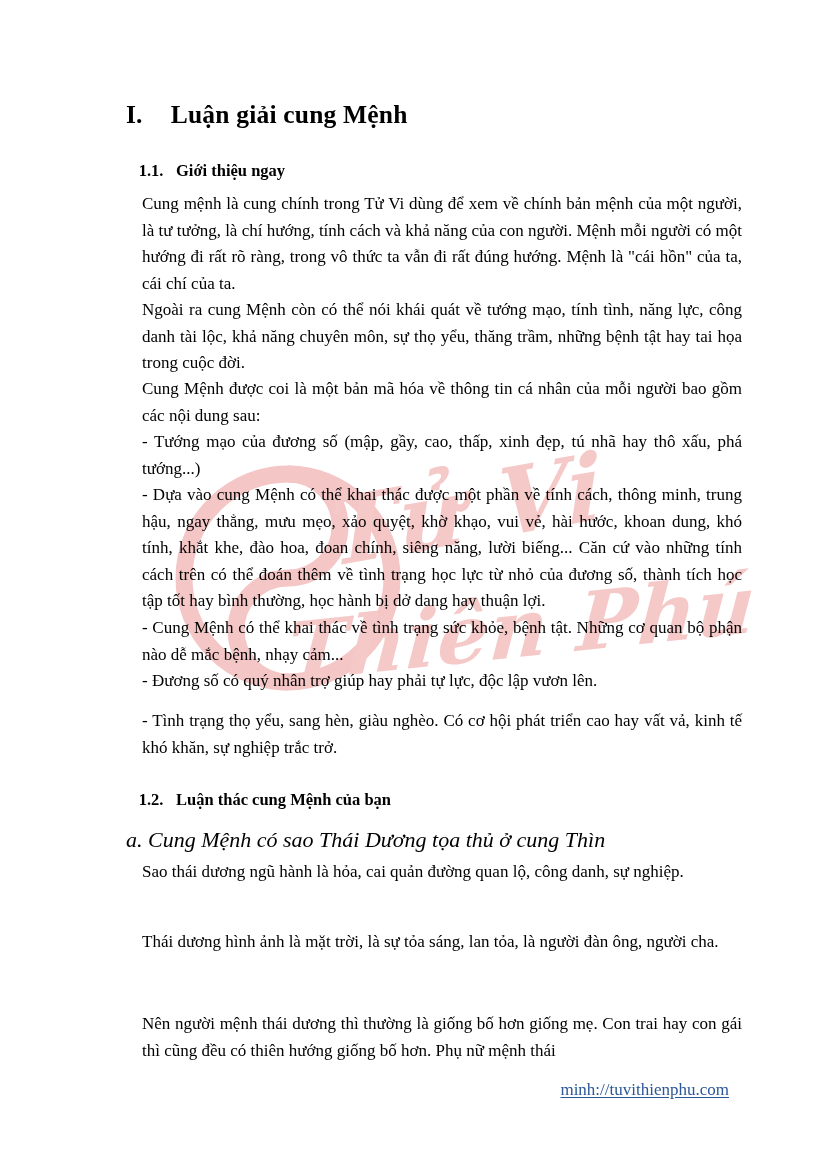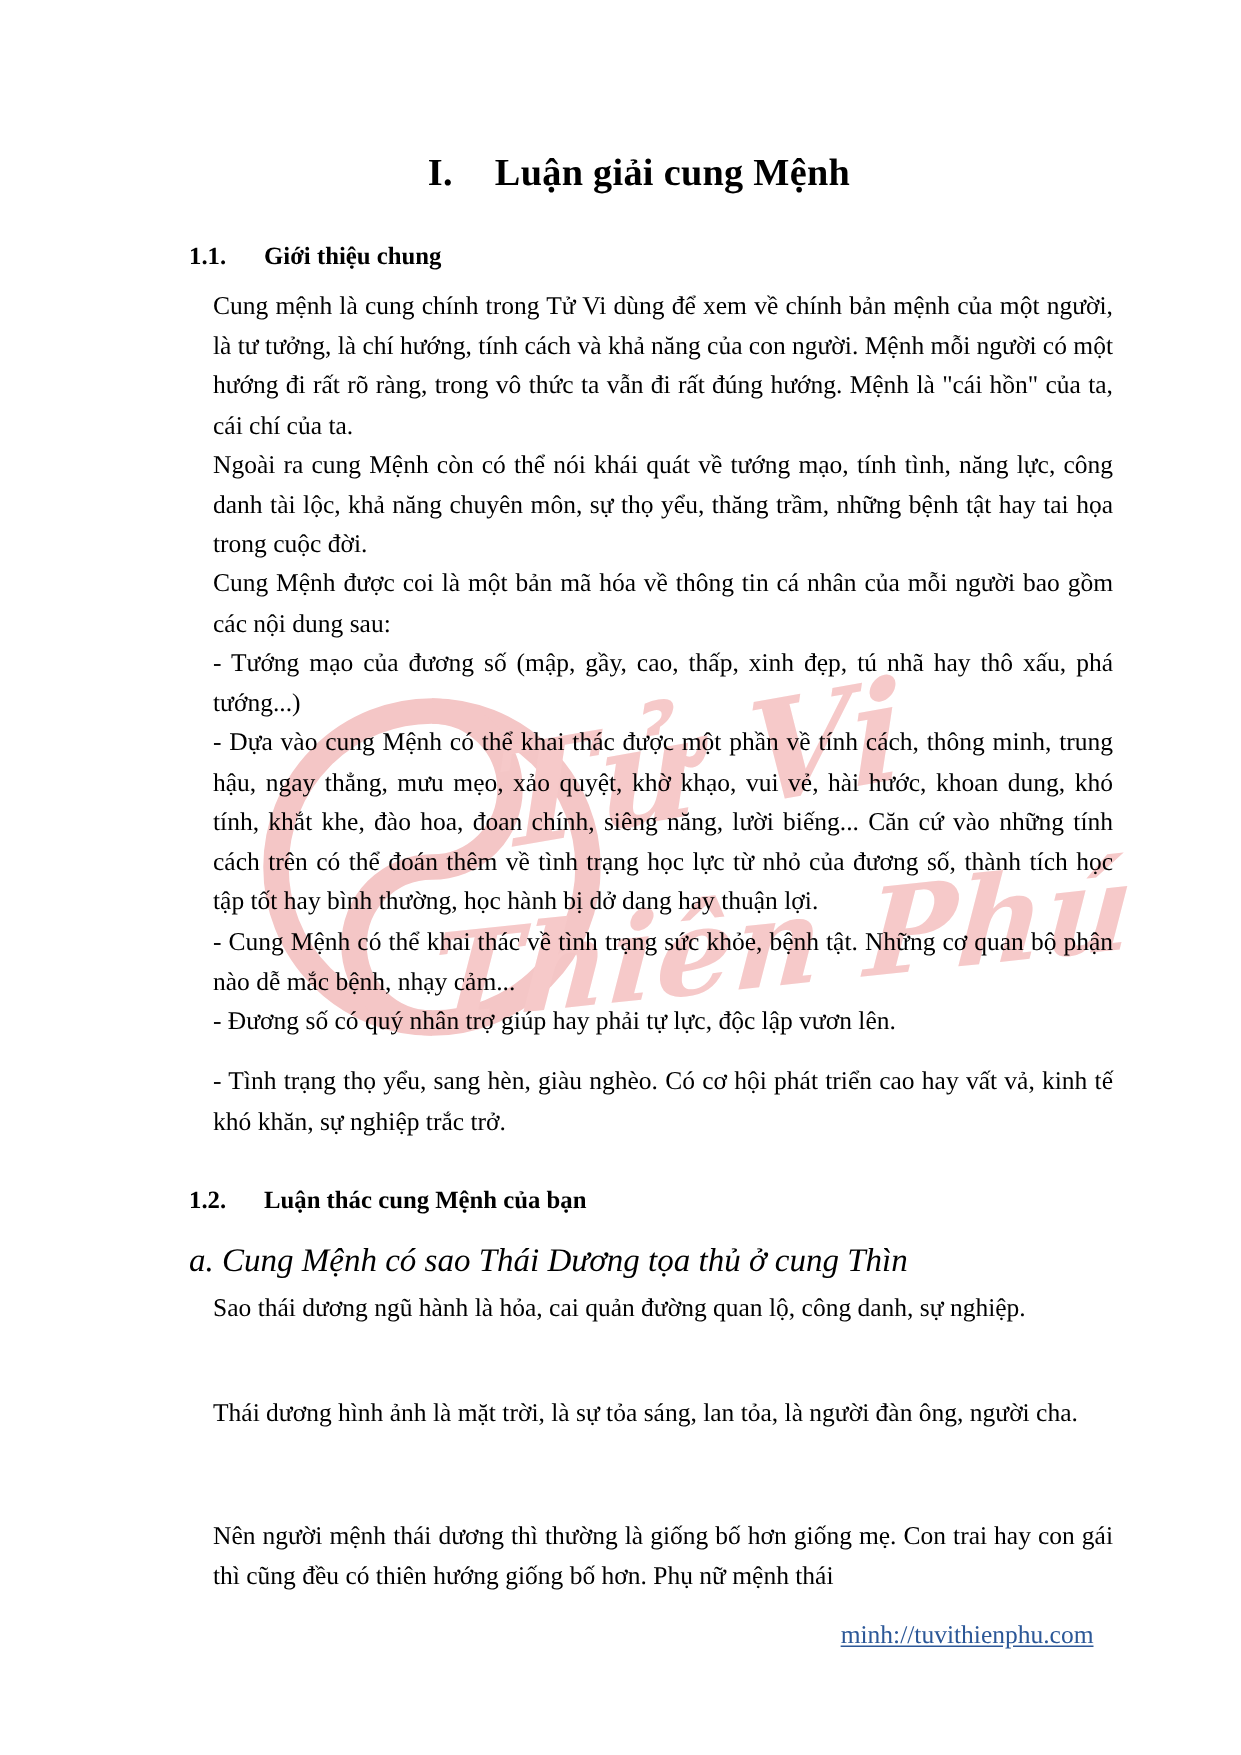--- a/index.html
+++ b/index.html
@@ -63,37 +63,37 @@
   .content {
     position: relative;
     z-index: 2;
   }
 
   .doc-title {
     position: absolute;
     left: 126px;
     top: 100px;
     width: 600px;
-    text-align: center;
     font-size: 25.5px;
     font-weight: 700;
     letter-spacing: 0.2px;
   }
   .doc-title .num { margin-right: 28px; }
 
   .h2 {
     position: absolute;
     left: 126px;
     font-size: 16.5px;
     font-weight: 700;
     white-space: nowrap;
   }
   .h2 .num {
     display: inline-block;
     width: 50px;
+    text-align: center;
   }
 
   .h3 {
     position: absolute;
     left: 126px;
     font-size: 22px;
     font-style: italic;
     font-weight: 400;
     white-space: nowrap;
   }
@@ -153,21 +153,21 @@
     <div class="wm-script wm-thienphu" style="color: rgb(246, 201, 201);">Thiên Phú</div>
   </div>
 
   <div class="content">
 
     <div class="doc-title">
       <span class="num">I.</span><span>Luận giải cung Mệnh</span>
     </div>
 
     <div class="h2" style="top:161px">
-      <span class="num">1.1.</span><span>Giới thiệu chung</span>
+      <span class="num">1.1.</span><span>Giới thiệu ngay</span>
     </div>
 
     <p class="body" style="top:191px">Cung mệnh là cung chính trong Tử Vi dùng để xem về chính bản mệnh của một người, là tư tưởng, là chí hướng, tính cách và khả năng của con người. Mệnh mỗi người có một hướng đi rất rõ ràng, trong vô thức ta vẫn đi rất đúng hướng. Mệnh là "cái hồn" của ta, cái chí của ta.</p>
     <p class="body" style="top:297px">Ngoài ra cung Mệnh còn có thể nói khái quát về tướng mạo, tính tình, năng lực, công danh tài lộc, khả năng chuyên môn, sự thọ yểu, thăng trầm, những bệnh tật hay tai họa trong cuộc đời.</p>
     <p class="body" style="top:376px">Cung Mệnh được coi là một bản mã hóa về thông tin cá nhân của mỗi người bao gồm các nội dung sau:</p>
     <p class="body" style="top:429px">- Tướng mạo của đương số (mập, gầy, cao, thấp, xinh đẹp, tú nhã hay thô xấu, phá tướng...)</p>
     <p class="body" style="top:482px">- Dựa vào cung Mệnh có thể khai thác được một phần về tính cách, thông minh, trung hậu, ngay thẳng, mưu mẹo, xảo quyệt, khờ khạo, vui vẻ, hài hước, khoan dung, khó tính, khắt khe, đào hoa, đoan chính, siêng năng, lười biếng... Căn cứ vào những tính cách trên có thể đoán thêm về tình trạng học lực từ nhỏ của đương số, thành tích học tập tốt hay bình thường, học hành bị dở dang hay thuận lợi.</p>
     <p class="body" style="top:615px">- Cung Mệnh có thể khai thác về tình trạng sức khỏe, bệnh tật. Những cơ quan bộ phận nào dễ mắc bệnh, nhạy cảm...</p>
     <p class="body" style="top:668px">- Đương số có quý nhân trợ giúp hay phải tự lực, độc lập vươn lên.</p>
     <p class="body" style="top:708px">- Tình trạng thọ yểu, sang hèn, giàu nghèo. Có cơ hội phát triển cao hay vất vả, kinh tế khó khăn, sự nghiệp trắc trở.</p>

